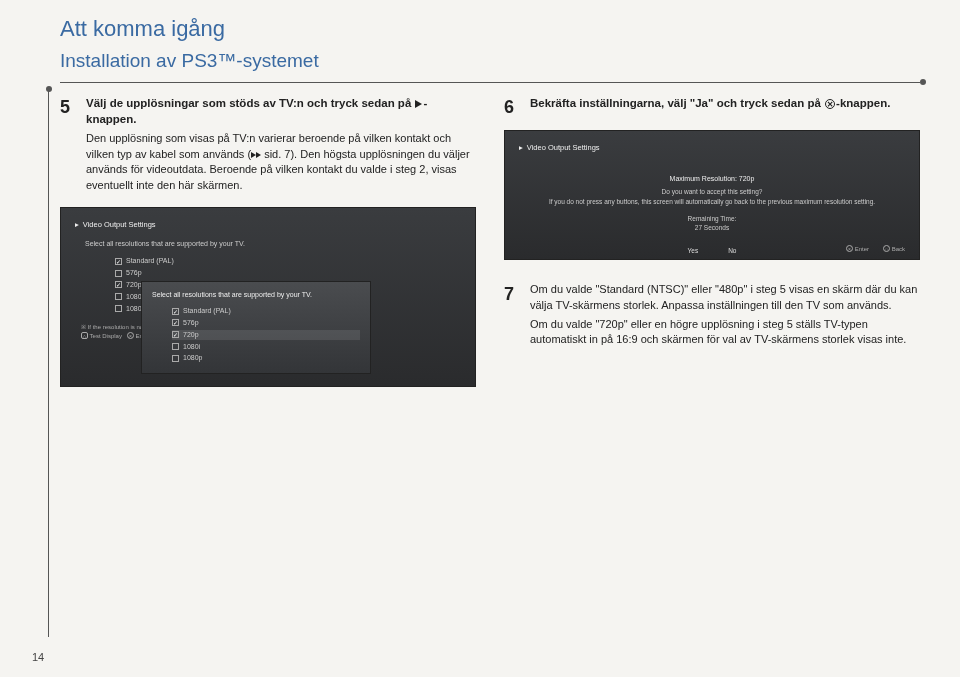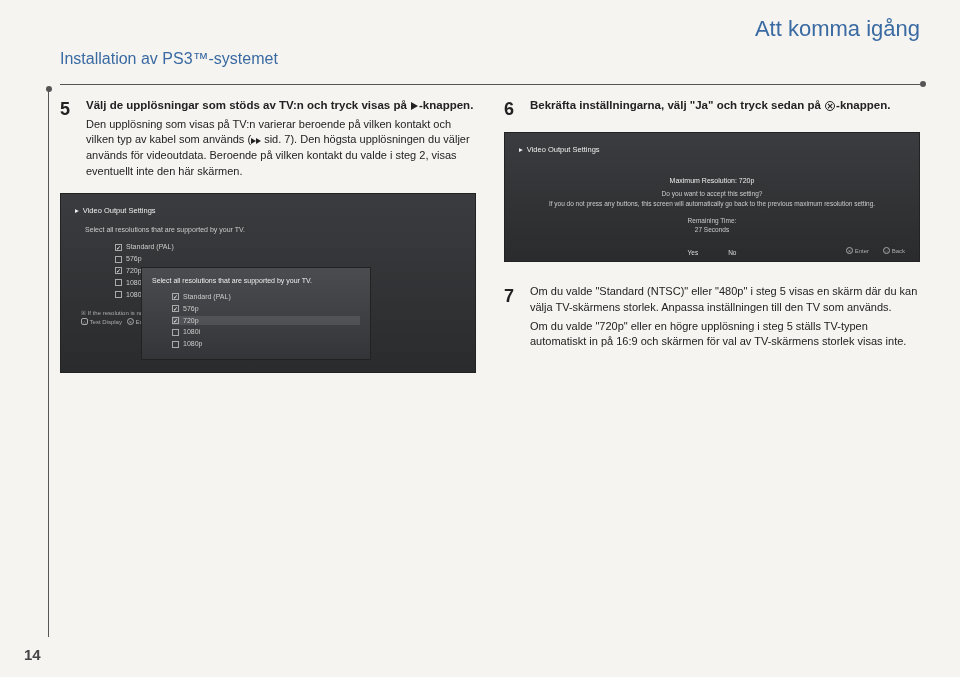--- a/index.html
+++ b/index.html
@@ -12,27 +12,26 @@
     color: #333;
   }
   .page {
     padding: 16px 40px 20px 60px;
   }
   .header h1 {
     color: #3a6aa2;
     font-weight: normal;
     font-size: 22px;
     margin-bottom: 8px;
-    text-align: right;
   }
   .header h2 {
     color: #3a6aa2;
     font-weight: normal;
-    font-size: 16px;
-    margin-bottom: 16px;
+    font-size: 19px;
+    margin-bottom: 10px;
   }
   .hr-wrap {
     position: relative;
     margin-bottom: 12px;
   }
   .hr-wrap .line {
     border-top: 1px solid #555;
   }
   .hr-wrap .dot {
     position: absolute;
@@ -123,24 +122,23 @@
 
   .glyph-play { display: inline-block; width: 0; height: 0; border-top: 4px solid transparent; border-bottom: 4px solid transparent; border-left: 7px solid #222; vertical-align: middle; margin: 0 1px; }
   .glyph-play-sm { display: inline-block; width: 0; height: 0; border-top: 3px solid transparent; border-bottom: 3px solid transparent; border-left: 5px solid #222; vertical-align: middle; margin: 0 1px; }
   .glyph-ff { display: inline-block; vertical-align: middle; }
   .glyph-ff::before, .glyph-ff::after { content: ""; display: inline-block; width:0;height:0;border-top:3px solid transparent;border-bottom:3px solid transparent;border-left:5px solid #222; }
   .glyph-x { display:inline-block; width:10px; height:10px; border:1px solid #222; border-radius:50%; font-size:8px; text-align:center; line-height:9px; vertical-align:middle; margin:0 1px; }
 
   .page-num {
     position: absolute;
     bottom: 14px;
-    left: 24px;
-    font-size: 15px;
+    left: 32px;
+    font-size: 11px;
     color: #444;
-    font-weight: bold;
   }
 </style>
 </head>
 <body>
 
 <div class="vert-line"></div>
 <span class="vert-dot" style="left:45.5px; top:86px;"></span>
 
 <div class="page">
 
@@ -153,21 +151,21 @@
     <span class="dot"></span>
   </div>
 
   <div class="columns">
 
     <div class="col">
       <div class="step">
         <div class="step-num">5</div>
         <div class="step-body">
           <div class="step-title">
-            <span>Välj de upplösningar som stöds av TV:n och tryck visas på</span>
+            <span>Välj de upplösningar som stöds av TV:n och tryck sedan på</span>
             <span class="glyph-play"></span><span>-knappen.</span>
           </div>
           <div class="step-text">
             <span>Den upplösning som visas på TV:n varierar beroende på vilken kontakt och vilken typ av kabel som används (</span><span class="glyph-ff"></span><span> sid. 7). Den högsta upplösningen du väljer används för videoutdata. Beroende på vilken kontakt du valde i steg 2, visas eventuellt inte den här skärmen.</span>
           </div>
         </div>
       </div>
 
       <div class="screenshot">
         <div class="ss-title"><span style="margin-right:4px;">▸</span><span>Video Output Settings</span></div>

